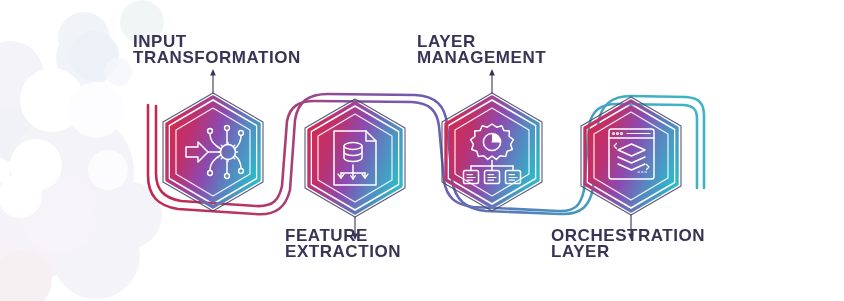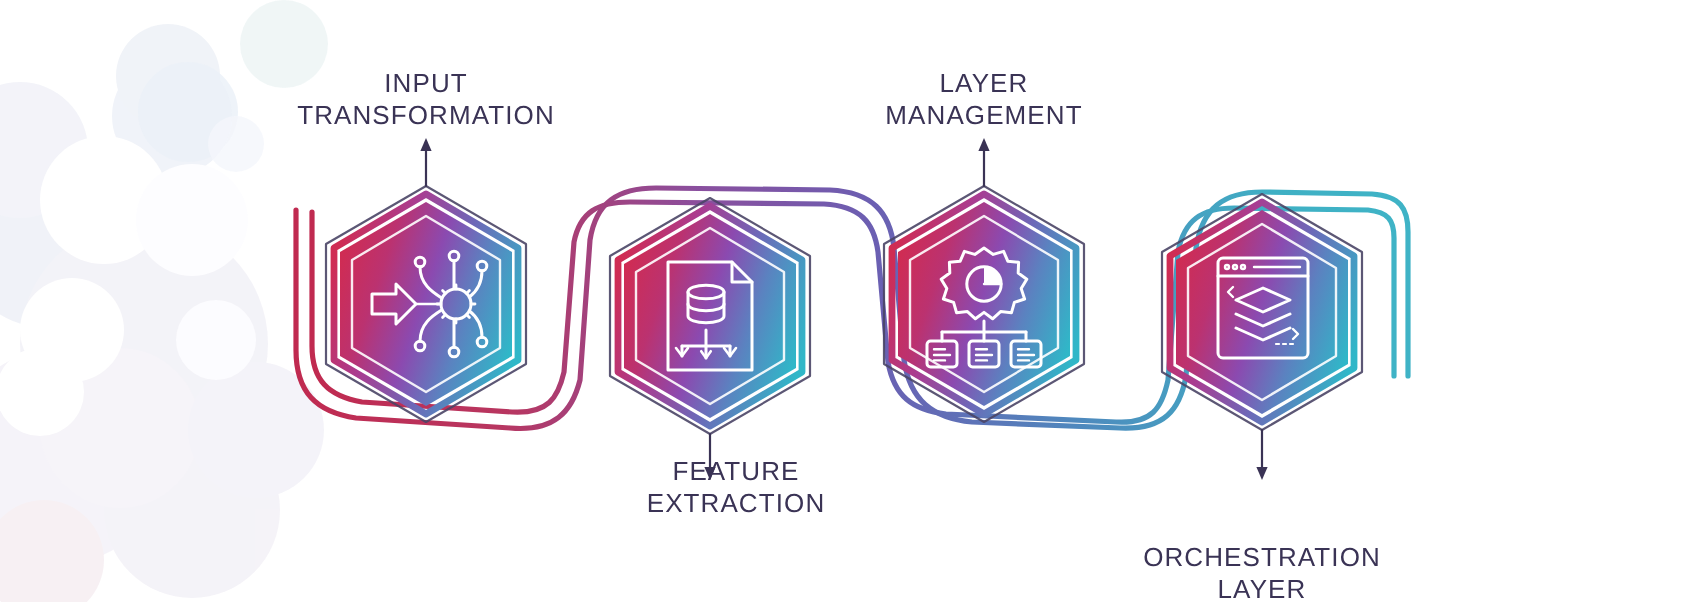--- a/index.html
+++ b/index.html
@@ -8,25 +8,24 @@
     background:#ffffff;
     font-family:"Liberation Sans", sans-serif;
     overflow:hidden;
     position:relative;
   }
   #stage{position:absolute;inset:0;width:844px;height:301px;}
   #stage svg{display:block;width:844px;height:301px;}
   .lbl{
     position:absolute;
     color:#3a3355;
-    font-weight:normal;
-    font-size:13px;
+    font-weight:bold;
+    font-size:17px;
     letter-spacing:0.55px;
     line-height:15.5px;
-    text-align:center;
     white-space:pre-line;
     font-family:"Liberation Sans", sans-serif;
     user-select:none;
   }
 </style>
 </head>
 <body>
 
 <div id="stage">
 <svg viewBox="0 0 844 301" xmlns="http://www.w3.org/2000/svg">
@@ -275,20 +274,20 @@
 
     <path d="M631 215 L631 236"></path>
     <path d="M631 240 L628.2 233.5 L633.8 233.5 Z" stroke="none"></path>
   </g>
 </svg>
 </div>
 
 <div class="lbl" style="left:133px;top:34px;width:160px;">INPUT
 TRANSFORMATION</div>
 
-<div class="lbl" style="left:298px;top:228px;width:140px;">FEATURE
+<div class="lbl" style="left:285px;top:228px;width:140px;">FEATURE
 EXTRACTION</div>
 
 <div class="lbl" style="left:417px;top:34px;width:150px;">LAYER
 MANAGEMENT</div>
 
-<div class="lbl" style="left:551px;top:228px;width:160px;margin-top:43px;">ORCHESTRATION
+<div class="lbl" style="left:551px;top:228px;width:160px;">ORCHESTRATION
 LAYER</div>
 
 </body></html>

